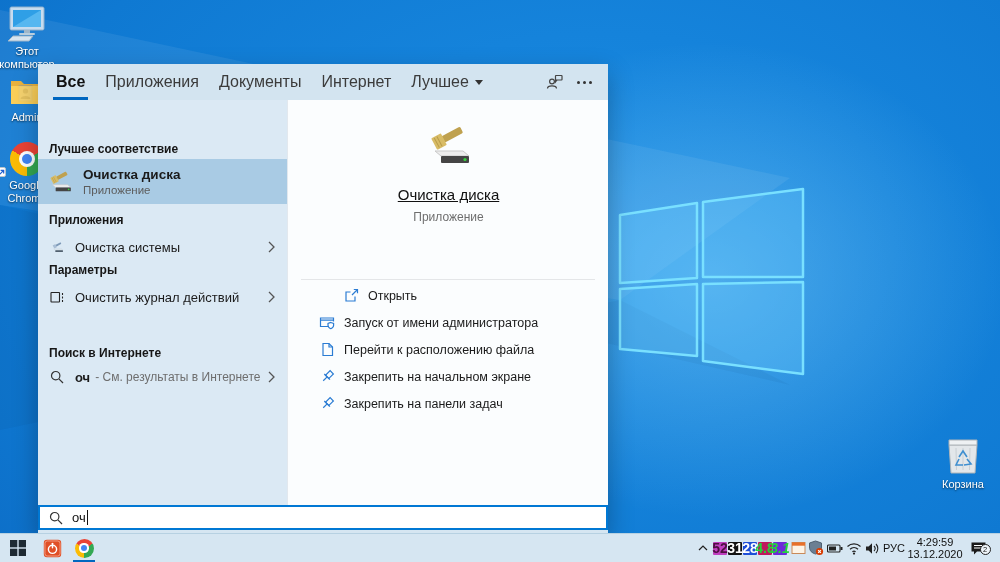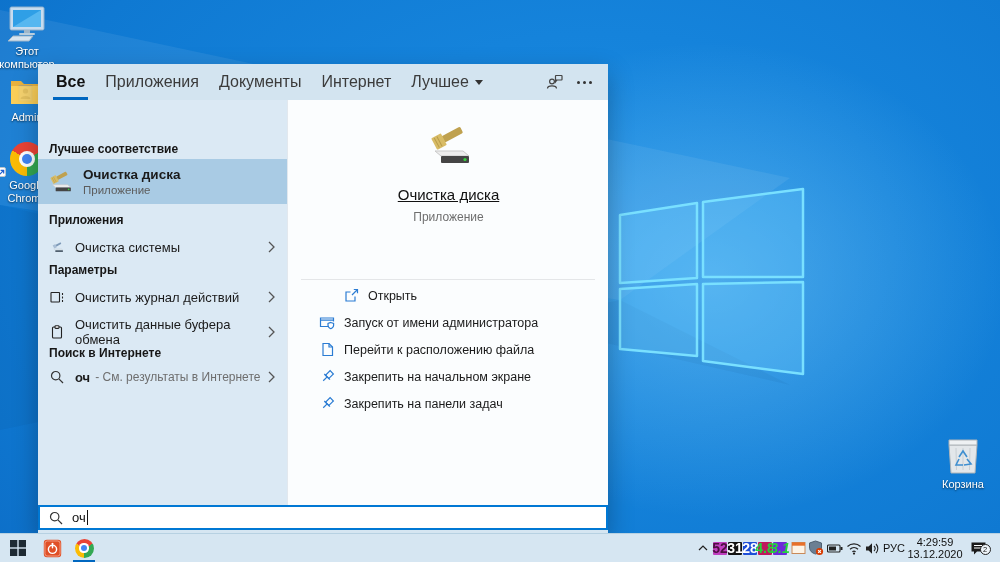--- a/index.html
+++ b/index.html
@@ -241,34 +241,20 @@
           </svg>
         </span>
         <span>Очистить журнал действий</span>
         <span class="chev">
           <svg width="7" height="12" viewBox="0 0 7 12">
               <polyline points="1,1 6,6 1,11" fill="none" stroke="#555" stroke-width="1.3"></polyline>
             </svg>
         </span>
       </div>
 
-      <div class="row" style="top:219px; height:26px;">
-        <span class="ric">
-          <svg width="14" height="14" viewBox="0 0 14 14" fill="none" stroke="#222" stroke-width="1.1">
-            <rect x="2.5" y="2" width="9" height="11" rx="1"></rect>
-            <rect x="5" y="0.8" width="4" height="2.6" rx="0.8" fill="#fff"></rect>
-          </svg>
-        </span>
-        <span>Очистить данные буфера обмена</span>
-        <span class="chev">
-          <svg width="7" height="12" viewBox="0 0 7 12">
-              <polyline points="1,1 6,6 1,11" fill="none" stroke="#555" stroke-width="1.3"></polyline>
-            </svg>
-        </span>
-      </div>
 
       <div class="sec-h" style="top:246px;">Поиск в Интернете</div>
 
       <div class="row" style="top:264px; height:26px;">
         <span class="ric">
           <svg width="14" height="14" viewBox="0 0 14 14" fill="none" stroke="#333" stroke-width="1.2">
             <circle cx="5.7" cy="5.7" r="4.2"></circle>
               <line x1="8.9" y1="8.9" x2="13" y2="13"></line>
           </svg>
         </span>

